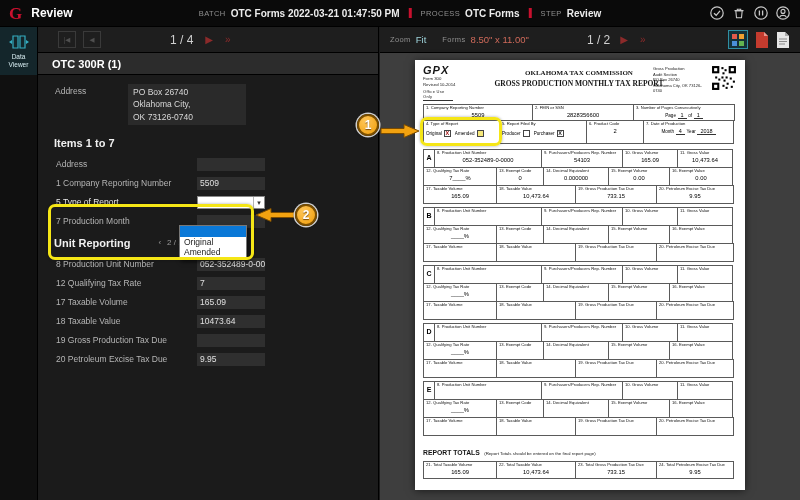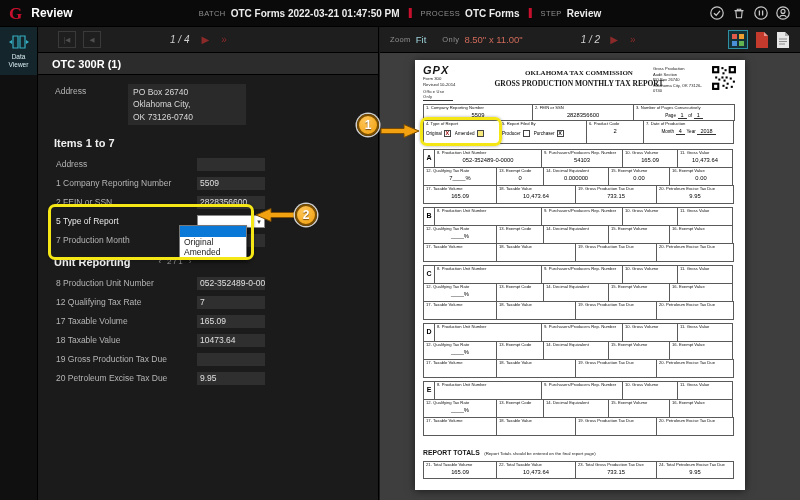--- a/index.html
+++ b/index.html
@@ -29,21 +29,21 @@
              background:#14262b; cursor:pointer;}
   .raillabel {font-size:6.5px; color:#d9eef3; text-align:center; line-height:1.25;}
 
   
   .dpanel {position:absolute; left:38px; top:27px; width:341px; height:473px; background:#1b1b1b;
            border-right:1px solid #000;}
   .ptoolbar {height:26px; display:flex; align-items:center; padding-left:20px;
              border-bottom:1px solid #000; background:#1e1e1e;}
   .navbtn {width:18px; height:17px; border:1px solid #3a3a3a; color:#4f4f4f; font-size:6.5px;
            display:flex; align-items:center; justify-content:center; margin-right:7px;}
-  .pager {color:#d0d0d0; font-size:10px; margin:0 12px 0 62px;font-style:italic;}
+  .pager {color:#d0d0d0; font-size:12px; margin:0 12px 0 62px;}
   .playbtn {color:#8c2a2a; font-size:10px; margin-right:12px;}
   .docheader {height:22px; background:#2c2c2c; color:#fff; font-weight:bold; font-size:11px;
               line-height:22px; padding-left:14px; border-bottom:1px solid #000;}
   .addressblock {display:flex; padding:9px 0 6px 17px;}
   .albl {width:73px; font-size:8.5px; color:#b5b5b5; padding-top:2px;}
   .addrval {width:118px; min-height:38px; background:#2a2a2a; color:#d8d8d8; font-size:8.5px;
             line-height:1.45; padding:2px 5px;}
   .pre {white-space:pre-line;}
   .sectitle {font-size:11px; font-weight:bold; color:#f0f0f0; padding:6px 0 6px 16px;
              display:flex; align-items:center;}
@@ -198,24 +198,20 @@
     <div class="sectitle">Items 1 to 7</div>
 
     <div class="fieldrow">
       <span class="flabel">Address</span>
       <span class="fval"></span>
     </div>
     <div class="fieldrow">
       <span class="flabel">1 Company Reporting Number</span>
       <span class="fval">5509</span>
     </div>
-    <div class="fieldrow">
-      <span class="flabel">2 FEIN or SSN</span>
-      <span class="fval">2828356600</span>
-    </div>
 
     <div class="fieldrow">
       <span class="flabel hot">5 Type of Report</span>
       <span class="ddctl">
         <span class="ddval"></span>
         <span class="ddchev">▾</span>
       </span>
     </div>
 
     <div class="fieldrow">
@@ -261,21 +257,21 @@
   <div class="ddlist">
     <div class="ddopt sel"></div>
     <div class="ddopt">Original</div>
     <div class="ddopt">Amended</div>
   </div>
 
   <section class="viewer">
     <div class="vtoolbar">
       <span class="lbl-sm">Zoom</span>
       <span class="zoomval">Fit</span>
-      <span class="lbl-sm">Only</span>
+      <span class="lbl-sm">Forms</span>
       <span class="sizeval">8.50" x 11.00"</span>
       <div class="vpager">
         <span class="pager">1 / 2</span>
         <span class="playbtn">▶</span>
         <span class="playbtn">»</span>
       </div>
       <div class="vicons">
         <span class="iconbox">
           <svg width="12" height="12" viewBox="0 0 12 12">
             <rect x="0" y="0" width="5" height="5" fill="#e25a4a"></rect>

